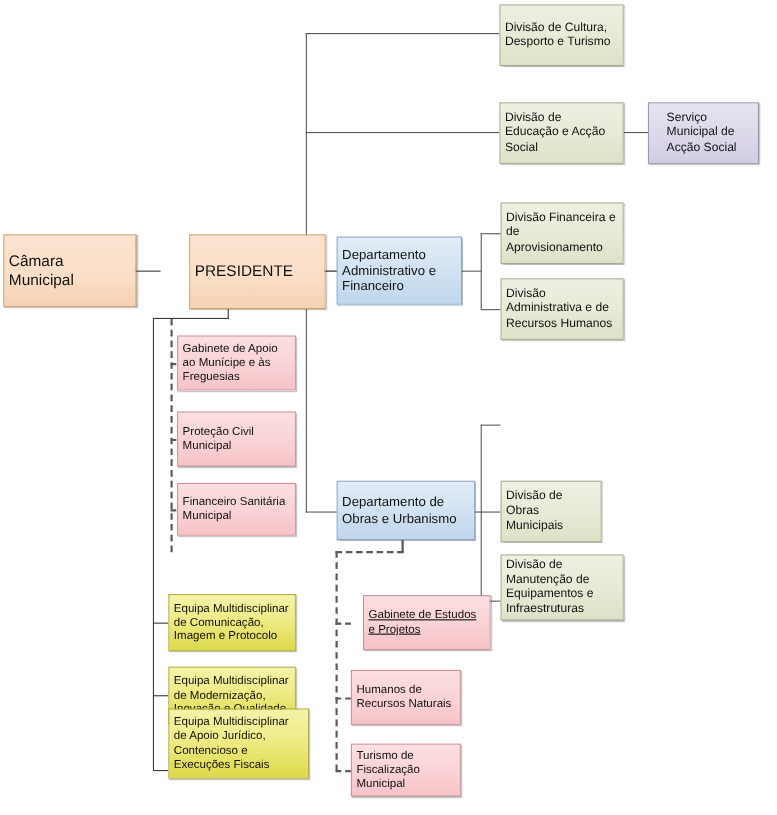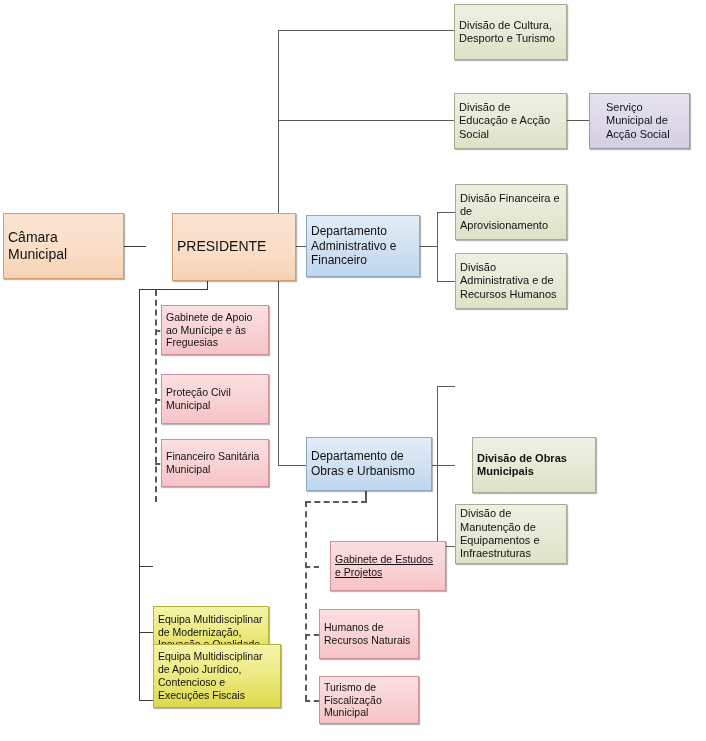--- a/index.html
+++ b/index.html
@@ -150,40 +150,43 @@
 
   <div class="node green" style="left:455px;top:253px;width:112px;height:56px;">
     <span>Divisão Administrativa e de Recursos Humanos</span>
   </div>
 
   <div class="node blue" style="left:306px;top:437px;width:126px;height:54px;">
     <span>Departamento de Obras e Urbanismo</span>
   </div>
 
 
-  <div class="node green" style="left:472px;top:437px;width:124px;height:56px;font-weight:bold;">
+  <div class="node green" style="left:455px;top:437px;width:92px;height:56px;">
     <span>Divisão de Obras Municipais</span>
   </div>
 
   <div class="node green" style="left:455px;top:504px;width:112px;height:60px;">
     <span>Divisão de Manutenção de Equipamentos e Infraestruturas</span>
   </div>
 
   <div class="node pink" style="left:161px;top:305px;width:108px;height:50px;">
     <span>Gabinete de Apoio ao Munícipe e às Freguesias</span>
   </div>
 
   <div class="node pink" style="left:161px;top:374px;width:108px;height:50px;">
     <span>Proteção Civil Municipal</span>
   </div>
 
   <div class="node pink" style="left:161px;top:439px;width:108px;height:48px;">
     <span>Financeiro Sanitária Municipal</span>
   </div>
 
+  <div class="node yellow" style="left:153px;top:540px;width:116px;height:52px;">
+    <span>Equipa Multidisciplinar de Comunicação, Imagem e Protocolo</span>
+  </div>
 
   <div class="node yellow" style="left:153px;top:606px;width:116px;height:52px;">
     <span>Equipa Multidisciplinar de Modernização, Inovação e Qualidade</span>
   </div>
 
   <div class="node yellow" style="left:153px;top:644px;width:128px;height:64px;">
     <span>Equipa Multidisciplinar de Apoio Jurídico, Contencioso e Execuções Fiscais</span>
   </div>
 
   <div class="node pink" style="left:330px;top:541px;width:116px;height:50px;text-decoration:underline;">

